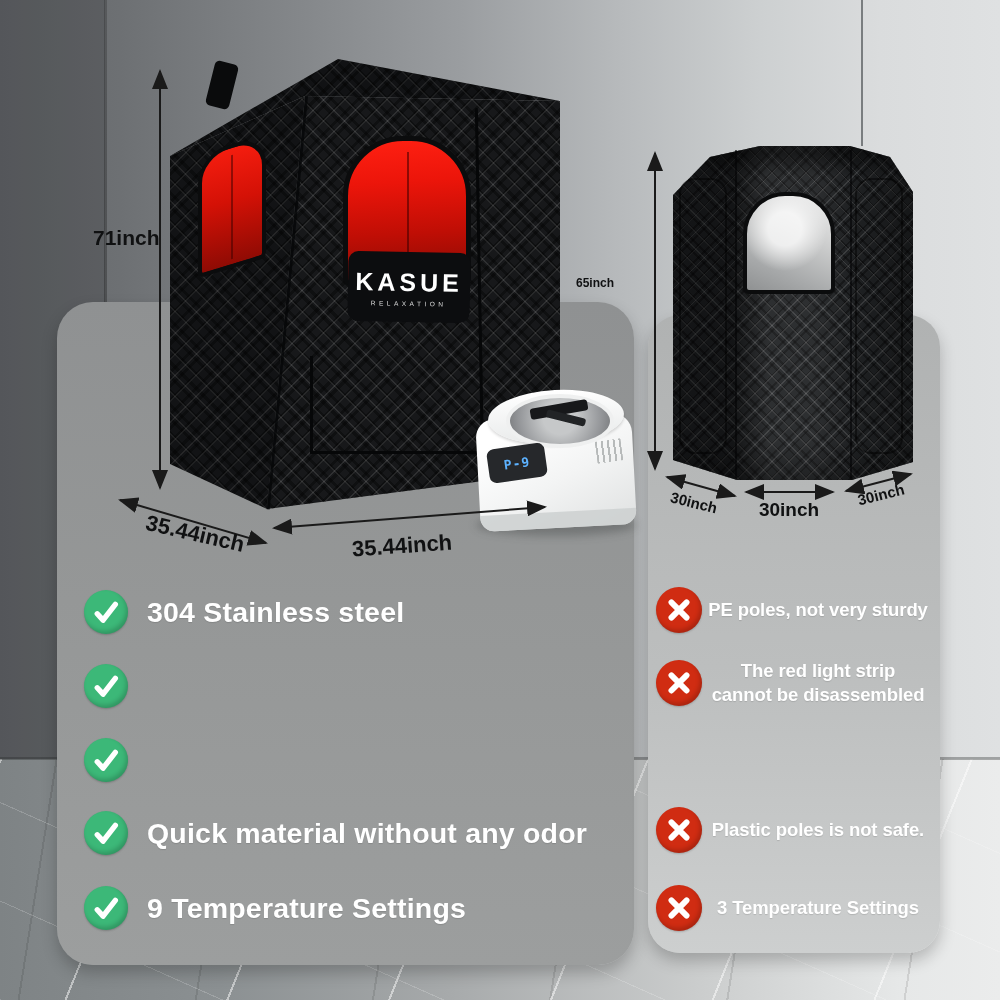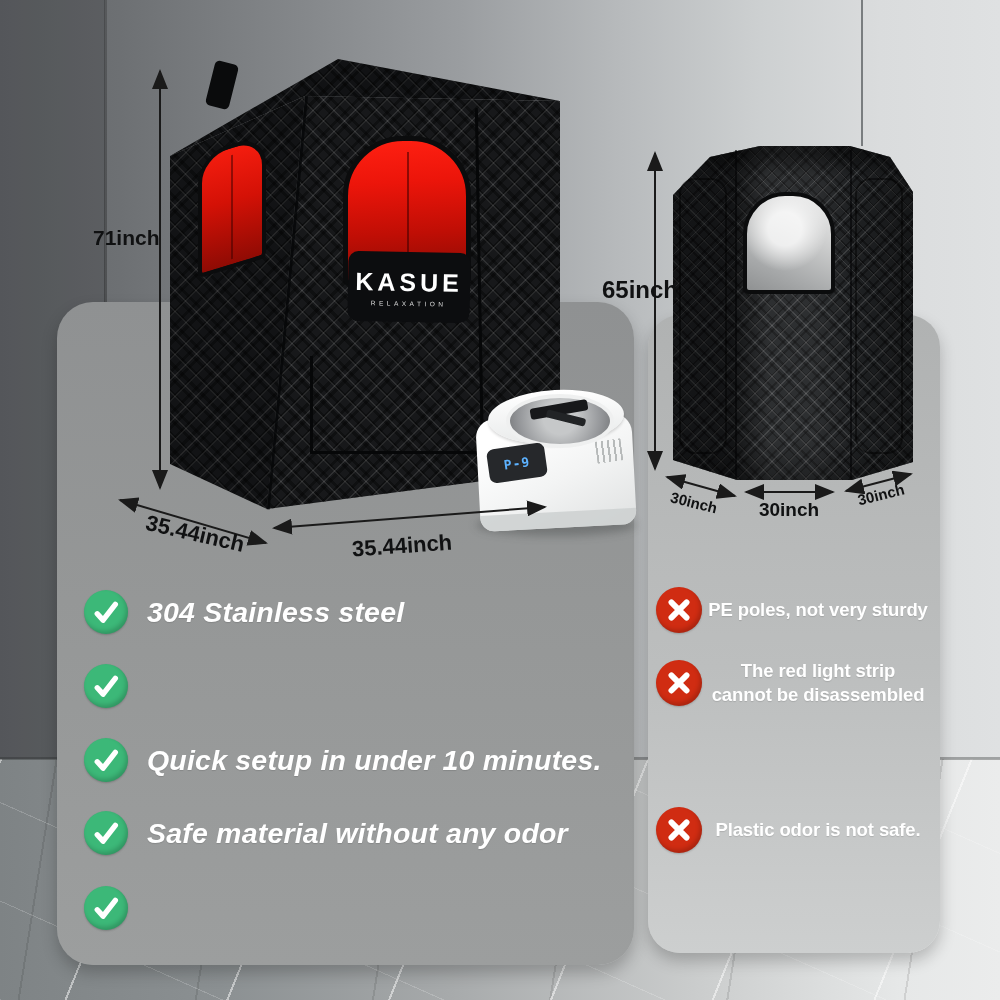--- a/index.html
+++ b/index.html
@@ -24,21 +24,21 @@
 
   
   .panel{box-shadow:0 8px 16px rgba(0,0,0,.22);}
   .panel-left{left:57px;top:302px;width:577px;height:663px;border-radius:36px;
     background:linear-gradient(180deg,#8f9192 0%,#959797 45%,#9c9e9e 100%);}
   .panel-right{left:648px;top:315px;width:292px;height:638px;border-radius:32px;
     background:linear-gradient(180deg,#b0b2b2 0%,#bcbebe 55%,#cdcfcf 100%);}
 
   
   .pro-row{position:absolute;left:27px;right:10px;display:flex;align-items:center;
-    transform:translateY(-50%);font-style:italic;}
+    transform:translateY(-50%);}
   .pro-text{margin-left:19px;color:#fff;font-size:28.5px;font-weight:700;letter-spacing:.2px;
     text-shadow:0 1px 1px rgba(0,0,0,.12);white-space:nowrap;}
   .badge{flex:none;border-radius:50%;display:flex;align-items:center;justify-content:center;
     box-shadow:inset -2px -3px 4px rgba(0,0,0,.18), 0 1px 2px rgba(0,0,0,.2);}
   .badge-check{width:44px;height:44px;background:#3cb878;}
   .badge-x{width:46px;height:46px;background:#d02c12;}
   .con-row{position:absolute;left:8px;right:6px;display:flex;align-items:center;
     transform:translateY(-50%);}
   .con-text{flex:1;text-align:center;color:#fff;font-size:18.5px;font-weight:700;
     line-height:1.3;white-space:pre-line;letter-spacing:-.1px;
@@ -167,36 +167,36 @@
             <path d="M4.5 13.5 L9.5 19 L20 5.5" fill="none" stroke="#fff" stroke-width="4.6" stroke-linecap="round" stroke-linejoin="round"></path>
           </svg>
       </span>
     </div>
     <div class="pro-row" style="top:458px">
       <span class="badge badge-check">
         <svg width="28" height="28" viewBox="0 0 24 24">
             <path d="M4.5 13.5 L9.5 19 L20 5.5" fill="none" stroke="#fff" stroke-width="4.6" stroke-linecap="round" stroke-linejoin="round"></path>
           </svg>
       </span>
-      <span class="pro-text">Quick setup in under 10 minutes.</span>
     </div>
     <div class="pro-row" style="top:531px">
       <span class="badge badge-check">
         <svg width="28" height="28" viewBox="0 0 24 24">
             <path d="M4.5 13.5 L9.5 19 L20 5.5" fill="none" stroke="#fff" stroke-width="4.6" stroke-linecap="round" stroke-linejoin="round"></path>
           </svg>
       </span>
-      <span class="pro-text">Safe material without any odor</span>
+      <span class="pro-text">Quick material without any odor</span>
     </div>
     <div class="pro-row" style="top:606px">
       <span class="badge badge-check">
         <svg width="28" height="28" viewBox="0 0 24 24">
             <path d="M4.5 13.5 L9.5 19 L20 5.5" fill="none" stroke="#fff" stroke-width="4.6" stroke-linecap="round" stroke-linejoin="round"></path>
           </svg>
       </span>
+      <span class="pro-text">9 Temperature Settings</span>
     </div>
   </div>
 
   <div class="abs panel panel-right z2">
     <div class="con-row" style="top:368px">
       <span class="badge badge-x">
         <svg width="28" height="28" viewBox="0 0 24 24">
             <path d="M5.5 5.5 L18.5 18.5 M18.5 5.5 L5.5 18.5" stroke="#fff" stroke-width="5" stroke-linecap="round"></path>
           </svg>
       </span>
@@ -210,21 +210,29 @@
           </svg>
       </span>
       <span class="con-text">PE poles, not very sturdy</span>
     </div>
     <div class="con-row" style="top:515px">
       <span class="badge badge-x">
         <svg width="28" height="28" viewBox="0 0 24 24">
             <path d="M5.5 5.5 L18.5 18.5 M18.5 5.5 L5.5 18.5" stroke="#fff" stroke-width="5" stroke-linecap="round"></path>
           </svg>
       </span>
-      <span class="con-text">Plastic odor is not safe.</span>
+      <span class="con-text">Plastic poles is not safe.</span>
+    </div>
+    <div class="con-row" style="top:593px">
+      <span class="badge badge-x">
+        <svg width="28" height="28" viewBox="0 0 24 24">
+            <path d="M5.5 5.5 L18.5 18.5 M18.5 5.5 L5.5 18.5" stroke="#fff" stroke-width="5" stroke-linecap="round"></path>
+          </svg>
+      </span>
+      <span class="con-text">3 Temperature Settings</span>
     </div>
   </div>
 
   <div class="abs sauna-left z3">
     <div class="face face-top quilt"></div>
     <div class="face face-side quilt"></div>
     <div class="face face-front quilt"></div>
     <div class="edge-line"></div>
     <div class="win-side"></div>
     <div class="win-front"></div>
@@ -274,18 +282,18 @@
       <line x1="655" y1="153" x2="655" y2="469" marker-start="url(#ah)" marker-end="url(#ah)"></line>
       <line x1="667" y1="477" x2="735" y2="496" marker-start="url(#ah)" marker-end="url(#ah)"></line>
       <line x1="746" y1="492" x2="833" y2="492" marker-start="url(#ah)" marker-end="url(#ah)"></line>
       <line x1="846" y1="491" x2="911" y2="474" marker-start="url(#ah)" marker-end="url(#ah)"></line>
     </g>
   </svg>
 
   <div class="dim" style="left:93px;top:226px;font-size:21px">71inch</div>
   <div class="dim" style="left:125px;top:521px;width:140px;font-size:22px;transform:rotate(13deg)">35.44inch</div>
   <div class="dim" style="left:322px;top:533px;width:160px;font-size:22px;transform:rotate(-4deg)">35.44inch</div>
-  <div class="dim" style="left:602px;top:276px;font-size:24px">65inch</div>
+  <div class="dim" style="left:576px;top:276px;font-size:12px">65inch</div>
   <div class="dim" style="left:654px;top:494px;width:80px;font-size:15px;transform:rotate(14deg)">30inch</div>
   <div class="dim" style="left:749px;top:499px;width:80px;font-size:19px">30inch</div>
   <div class="dim" style="left:841px;top:486px;width:80px;font-size:15px;transform:rotate(-14deg)">30inch</div>
 
 </div>
 
 </body></html>

